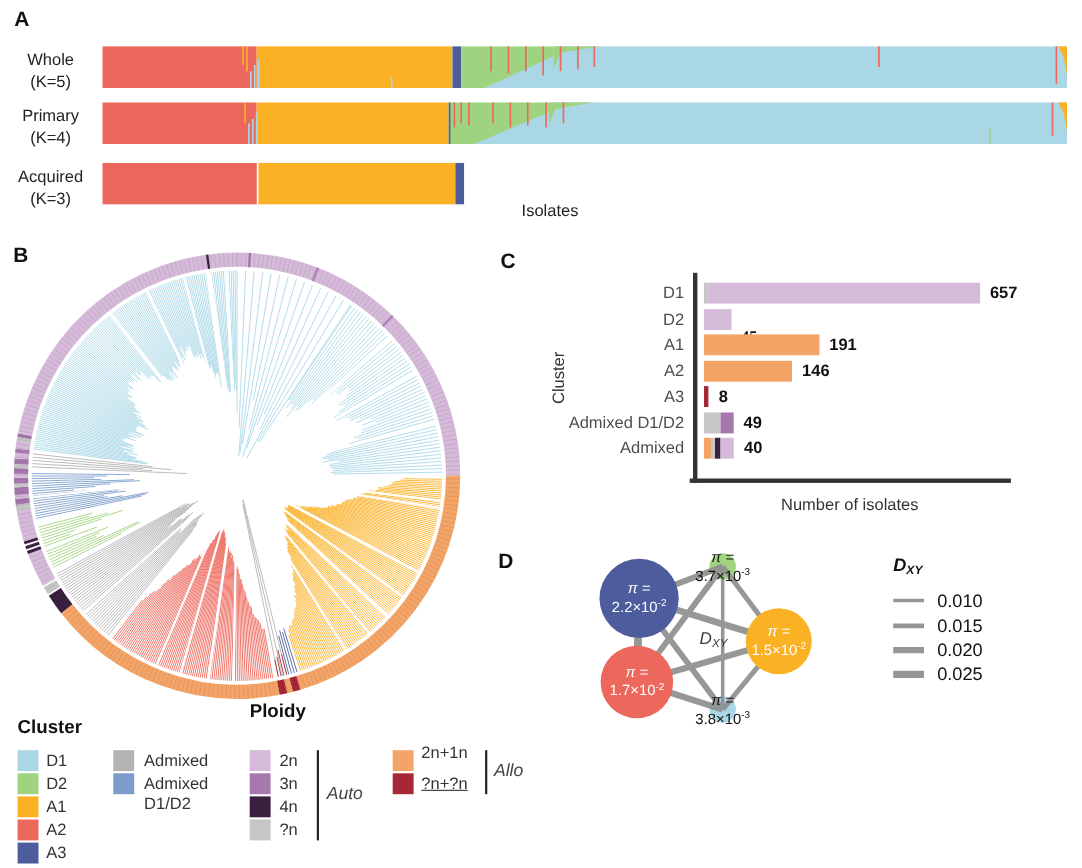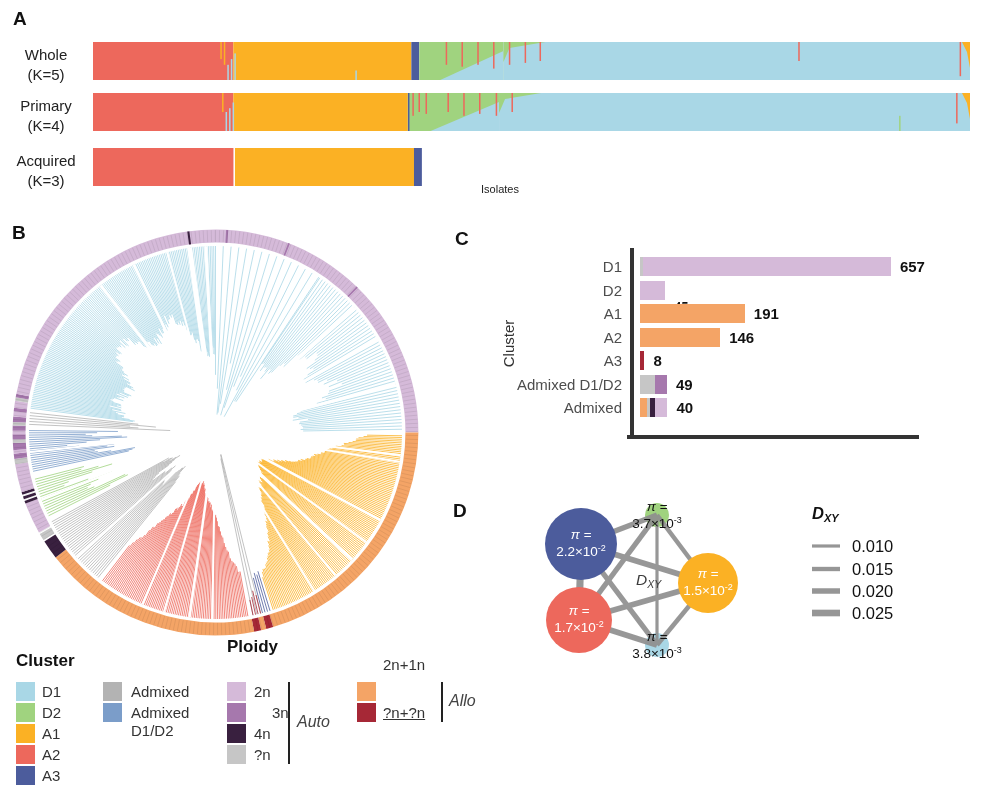--- a/index.html
+++ b/index.html
@@ -1,20 +1,20 @@
 <!DOCTYPE html>
 <html><head>
 <meta charset="utf-8">
 <style>
   html,body{margin:0;padding:0;background:#ffffff;}
   .stage{position:relative;width:984px;height:789px;background:#fff;overflow:hidden;
          font-family:"Liberation Sans",sans-serif;color:#222;}
   .plabel{position:absolute;font-weight:bold;font-size:19px;color:#111;}
   .rowlabel{position:absolute;width:84px;text-align:center;font-size:15px;line-height:1.3;color:#222;}
-  .axlabel{position:absolute;font-size:11px;color:#222;text-align:center;}
+  .axlabel{position:absolute;font-size:15px;color:#222;text-align:center;}
   .srow{position:absolute;left:93px;width:877px;height:38px;}
   .cat{position:absolute;font-size:15px;color:#4d4d4d;text-align:right;}
   .val{position:absolute;font-size:15px;font-weight:bold;color:#111;}
   .axis{position:absolute;background:#333;}
   .xlab{position:absolute;font-size:15px;color:#333;text-align:center;}
   .ylab{position:absolute;font-size:15px;color:#333;transform:rotate(-90deg);transform-origin:center;}
   .ltitle{position:absolute;font-weight:bold;font-size:17px;color:#111;}
   .sw{position:absolute;width:19px;height:19px;}
   .swlab{position:absolute;font-size:15px;color:#333;line-height:1.2;}
   .bracket{position:absolute;width:2px;background:#222;}
@@ -1048,20 +1048,21 @@
       <div style="position:absolute;left:190px;top:149.5px;width:14.823px;height:19px;background:#c6c6c6;"></div>
       <div style="position:absolute;left:204.823px;top:149.5px;width:12.078000000000001px;height:19px;background:#a678ad;"></div>
       <div class="val" style="left:225.901px;top:150.5px;">49</div>
       <div class="cat" style="left:0px;top:174px;width:172px;">Admixed</div>
       <div style="position:absolute;left:190px;top:173px;width:7.1370000000000005px;height:19px;background:#f4a466;"></div>
       <div style="position:absolute;left:197.137px;top:173px;width:3.2940000000000005px;height:19px;background:#c6c6c6;"></div>
       <div style="position:absolute;left:200.431px;top:173px;width:4.941000000000001px;height:19px;background:#39203f;"></div>
       <div style="position:absolute;left:205.372px;top:173px;width:12.078000000000001px;height:19px;background:#d5bad9;"></div>
       <div class="val" style="left:226.45px;top:174px;">40</div>
       <div class="ylab" style="left:18px;top:110px;width:80px;text-align:center;">Cluster</div>
+      <div class="xlab" style="left:190px;top:226px;width:265px;">Number of isolates</div>
     </div>
 
   <svg id="panelD" style="left:450px;top:485px;" width="534" height="205" viewBox="0 0 534 205">
       <circle cx="207" cy="30" r="12" fill="#a0d37f"></circle>
       <circle cx="207" cy="160" r="12" fill="#a9d7e6"></circle>
       <g opacity="0.92">
         <line x1="131" y1="59" x2="207" y2="30" stroke="#8f8f8f" stroke-width="5.5"></line>
         <line x1="131" y1="59" x2="258" y2="98" stroke="#8f8f8f" stroke-width="5.96"></line>
         <line x1="131" y1="59" x2="207" y2="160" stroke="#8f8f8f" stroke-width="5.27"></line>
         <line x1="131" y1="59" x2="129" y2="135" stroke="#8f8f8f" stroke-width="7.11"></line>
@@ -1110,27 +1111,27 @@
       <div class="sw" style="left:16px;top:766px;background:#4c5c9c;"></div>
       <div class="swlab" style="left:42px;top:767px;">A3</div>
       <div class="sw" style="left:103px;top:682px;background:#b3b3b3;"></div>
       <div class="swlab" style="left:131px;top:683px;">Admixed</div>
       <div class="sw" style="left:103px;top:703px;background:#7b9dc9;"></div>
       <div class="swlab" style="left:131px;top:704px;">Admixed<div>D1/D2</div></div>
       <div class="ltitle" style="left:227px;top:637px;">Ploidy</div>
       <div class="sw" style="left:227px;top:682px;background:#d5bad9;"></div>
       <div class="swlab" style="left:254px;top:683px;">2n</div>
       <div class="sw" style="left:227px;top:703px;background:#a678ad;"></div>
-      <div class="swlab" style="left:254px;top:704px;margin-left:18px;">3n</div>
+      <div class="swlab" style="left:254px;top:704px;">3n</div>
       <div class="sw" style="left:227px;top:724px;background:#39203f;"></div>
       <div class="swlab" style="left:254px;top:725px;">4n</div>
       <div class="sw" style="left:227px;top:745px;background:#c6c6c6;"></div>
       <div class="swlab" style="left:254px;top:746px;">?n</div>
       <div class="bracket" style="left:288px;top:682px;height:82px;"></div>
       <div class="itlab" style="left:297px;top:713px;">Auto</div>
       <div class="sw" style="left:357px;top:682px;background:#f4a466;"></div>
-      <div class="swlab" style="left:383px;top:656px;">2n+1n</div>
+      <div class="swlab" style="left:383px;top:676px;">2n+1n</div>
       <div class="sw" style="left:357px;top:703px;background:#a62836;"></div>
       <div class="swlab" style="left:383px;top:704px;text-decoration:underline;">?n+?n</div>
       <div class="bracket" style="left:441px;top:682px;height:40px;"></div>
       <div class="itlab" style="left:449px;top:692px;">Allo</div>
     </div>
 </div>
 
 </body></html>

